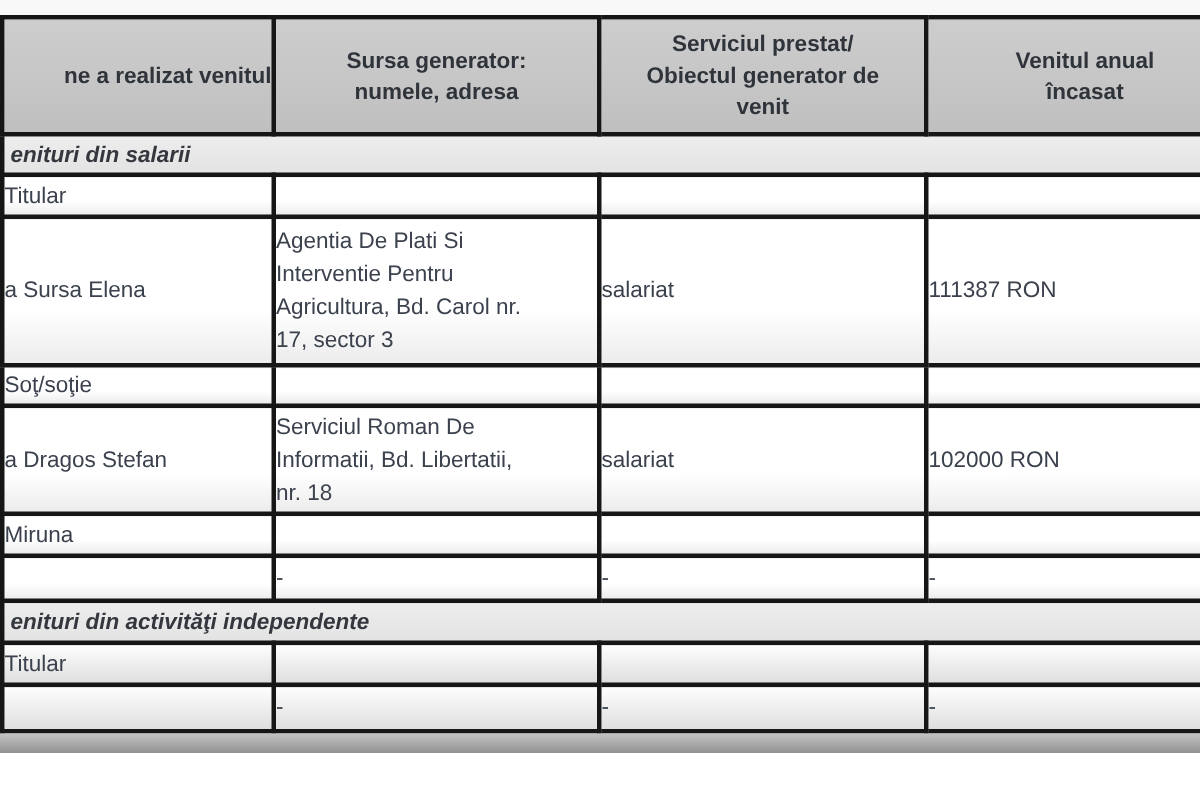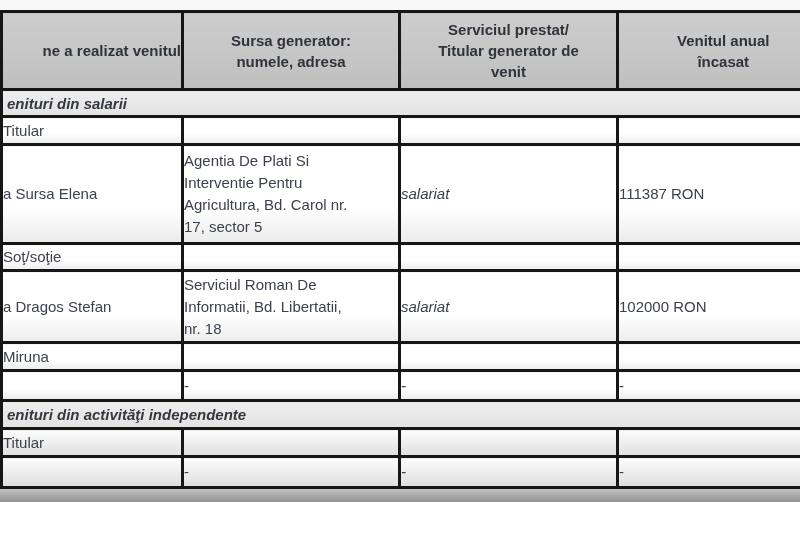--- a/index.html
+++ b/index.html
@@ -56,21 +56,21 @@
     font-size: 15px;
     line-height: 22px;
     color: #3b414d;
     margin-left: 40px;
   }
   tr.r-fade td {
     background: linear-gradient(180deg, #fdfdfd 0%, #dedede 100%);
   }
   td.c1 { padding-left: 5px; }
   td.c2 { padding-left: 7px; }
-  td.c3 { padding-left: 9px; font-style: italic; }
+  td.c3 { padding-left: 9px; }
   td.c4 { padding-left: 7px; }
 
   tr.h78 { height: 78px; }
   tr.h27 { height: 27px; }
   tr.h28 { height: 28px; }
   tr.h30 { height: 30px; }
   tr.h31 { height: 31px; }
   tr.h72 { height: 72px; }
   tr.h99 { height: 99px; }
 
@@ -91,21 +91,21 @@
       <col style="width:217px">
       <col style="width:218px">
       <col style="width:210px">
     </colgroup>
     <thead>
       <tr class="r-header h78">
         <th class="c1">ne a realizat venitul</th>
         <th>Sursa generator:
 numele, adresa</th>
         <th>Serviciul prestat/
-Titular generator de
+Obiectul generator de
 venit</th>
         <th>Venitul anual
 încasat</th>
       </tr>
     </thead>
     <tbody>
       <tr class="r-section h27">
         <td colspan="4">enituri din salarii</td>
       </tr>
 
@@ -114,21 +114,21 @@
         <td class="c2"></td>
         <td class="c3"></td>
         <td class="c4"></td>
       </tr>
 
       <tr class="r-data h99">
         <td class="c1">a Sursa Elena</td>
         <td class="c2">Agentia De Plati Si
 Interventie Pentru
 Agricultura, Bd. Carol nr.
-17, sector 5</td>
+17, sector 3</td>
         <td class="c3">salariat</td>
         <td class="c4">111387 RON</td>
       </tr>
 
       <tr class="r-data h27">
         <td class="c1">Soţ/soţie</td>
         <td class="c2"></td>
         <td class="c3"></td>
         <td class="c4"></td>
       </tr>

